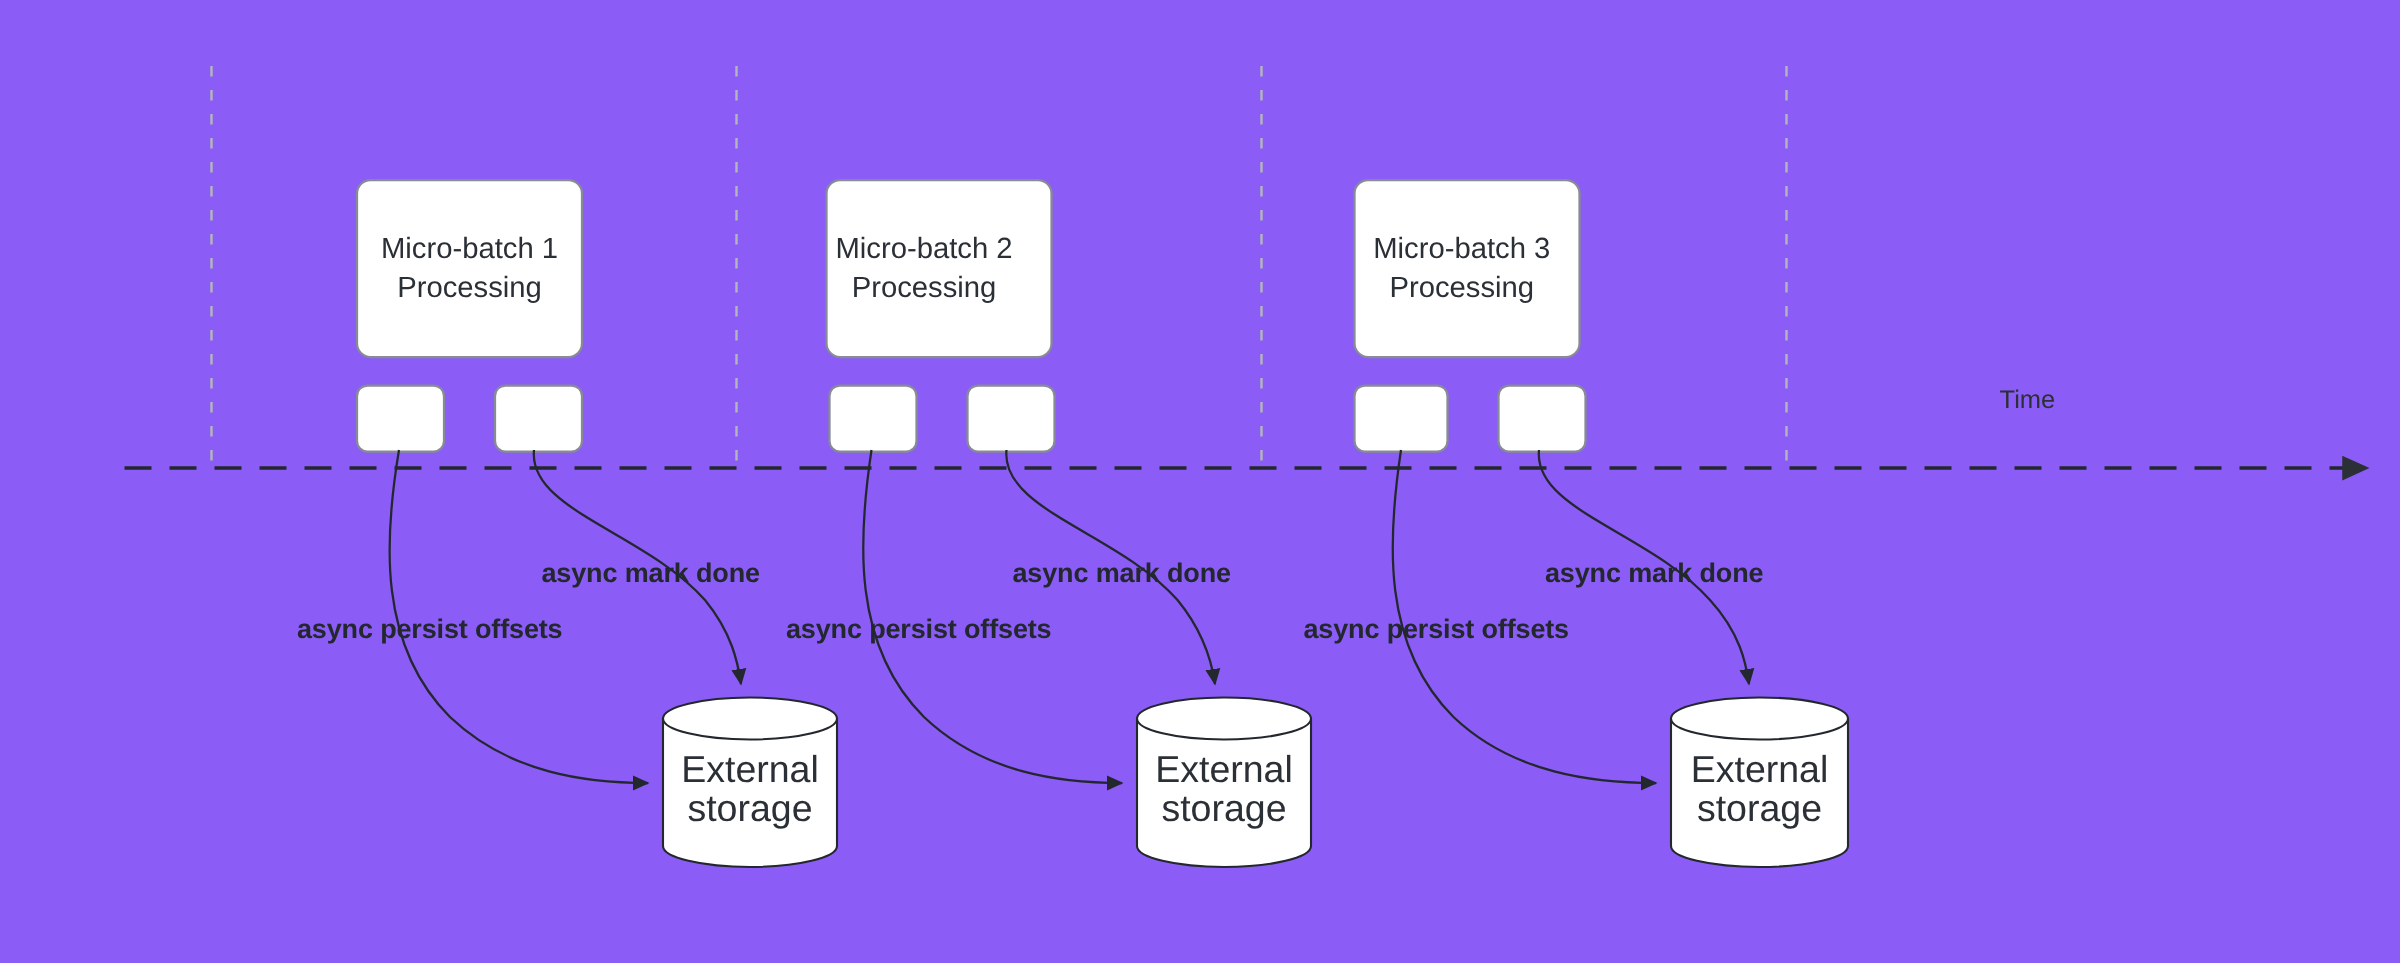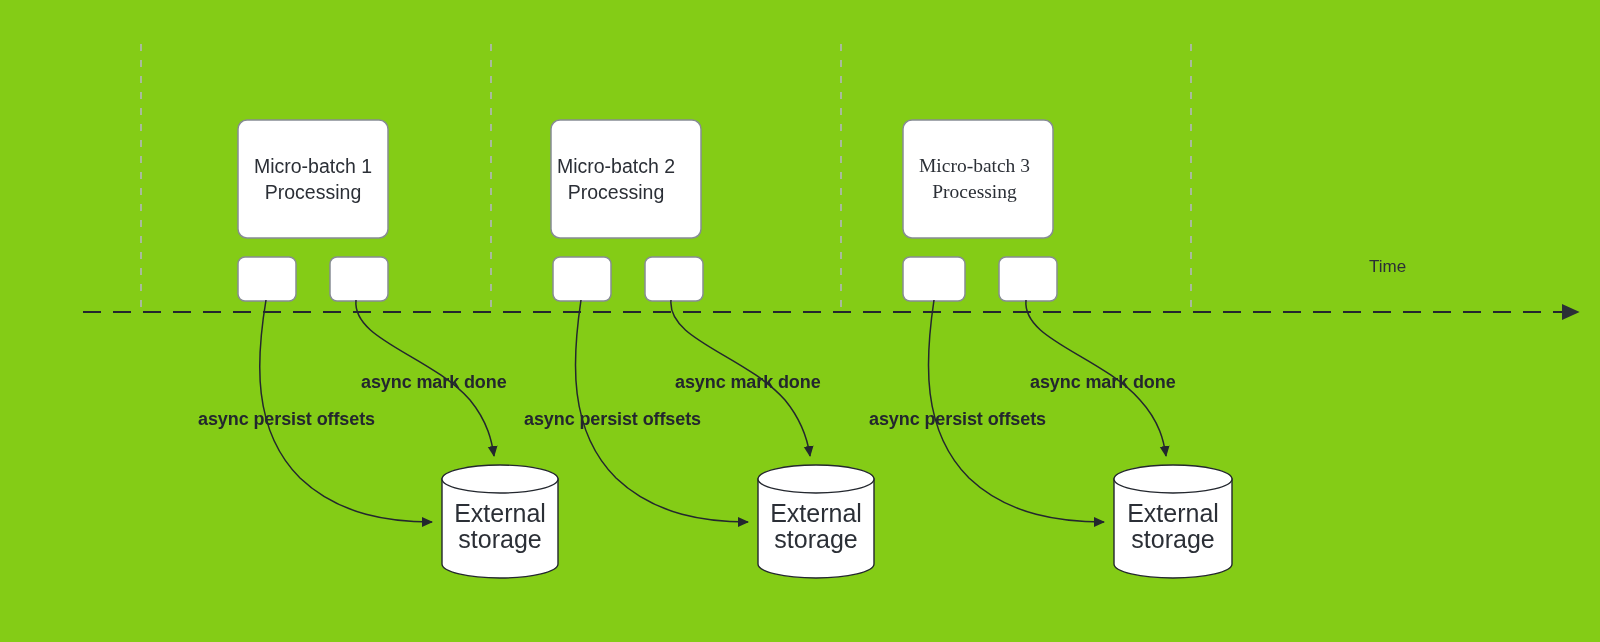--- a/index.html
+++ b/index.html
@@ -1,18 +1,18 @@
 <!DOCTYPE html>
 <html><head>
 <meta charset="utf-8">
 <style>
   html,body{margin:0;padding:0;background:#ffffff;}
   body{width:1600px;height:642px;overflow:hidden;
        font-family:"Liberation Sans","DejaVu Sans",sans-serif;}
-  #stage{position:relative;width:1600px;height:642px;background:#84cc16;}
+  #stage{position:relative;width:1600px;height:642px;background:#8b5cf6;}
   #svgroot{position:absolute;left:0;top:0;width:1600px;height:642px;}
   .lbl{position:absolute;color:#23272e;font-weight:bold;font-size:18px;
        letter-spacing:-0.1px;white-space:nowrap;}
   .boxtext{position:absolute;color:#2b2f36;font-size:19.5px;line-height:26px;
            text-align:center;white-space:pre-line;}
   .cyltext{position:absolute;color:#2b2f36;font-size:25px;line-height:26px;
            text-align:center;white-space:pre-line;}
   .timetext{position:absolute;color:#2b2f36;font-size:17px;white-space:nowrap;}
 </style>
 </head>
@@ -71,23 +71,23 @@
       <div class="cyltext" style="left: 442px; width: 116px; top: 499.5px;">External
 storage</div>
       <div class="lbl" style="left: 361px; top: 372px;">async mark done</div>
       <div class="lbl" style="left: 198px; top: 409px;">async persist offsets</div>
       <div class="boxtext" style="left: 551px; width: 130px; top: 153px;">Micro-batch 2
 Processing</div>
       <div class="cyltext" style="left: 758px; width: 116px; top: 499.5px;">External
 storage</div>
       <div class="lbl" style="left: 675px; top: 372px;">async mark done</div>
       <div class="lbl" style="left: 524px; top: 409px;">async persist offsets</div>
-      <div class="boxtext" style="left: 903px; width: 143px; top: 153px; font-family: Liberation Serif, serif;">Micro-batch 3
+      <div class="boxtext" style="left: 903px; width: 143px; top: 153px;">Micro-batch 3
 Processing</div>
       <div class="cyltext" style="left: 1114px; width: 118px; top: 499.5px;">External
 storage</div>
       <div class="lbl" style="left: 1030px; top: 372px;">async mark done</div>
       <div class="lbl" style="left: 869px; top: 409px;">async persist offsets</div>
     </div>
 
-  <div class="timetext" id="time-label" style="left: 1333px; top: 257px; margin-left: 36px;">Time</div>
+  <div class="timetext" id="time-label" style="left: 1333px; top: 257px;">Time</div>
 
 </div>
 
 </body></html>

